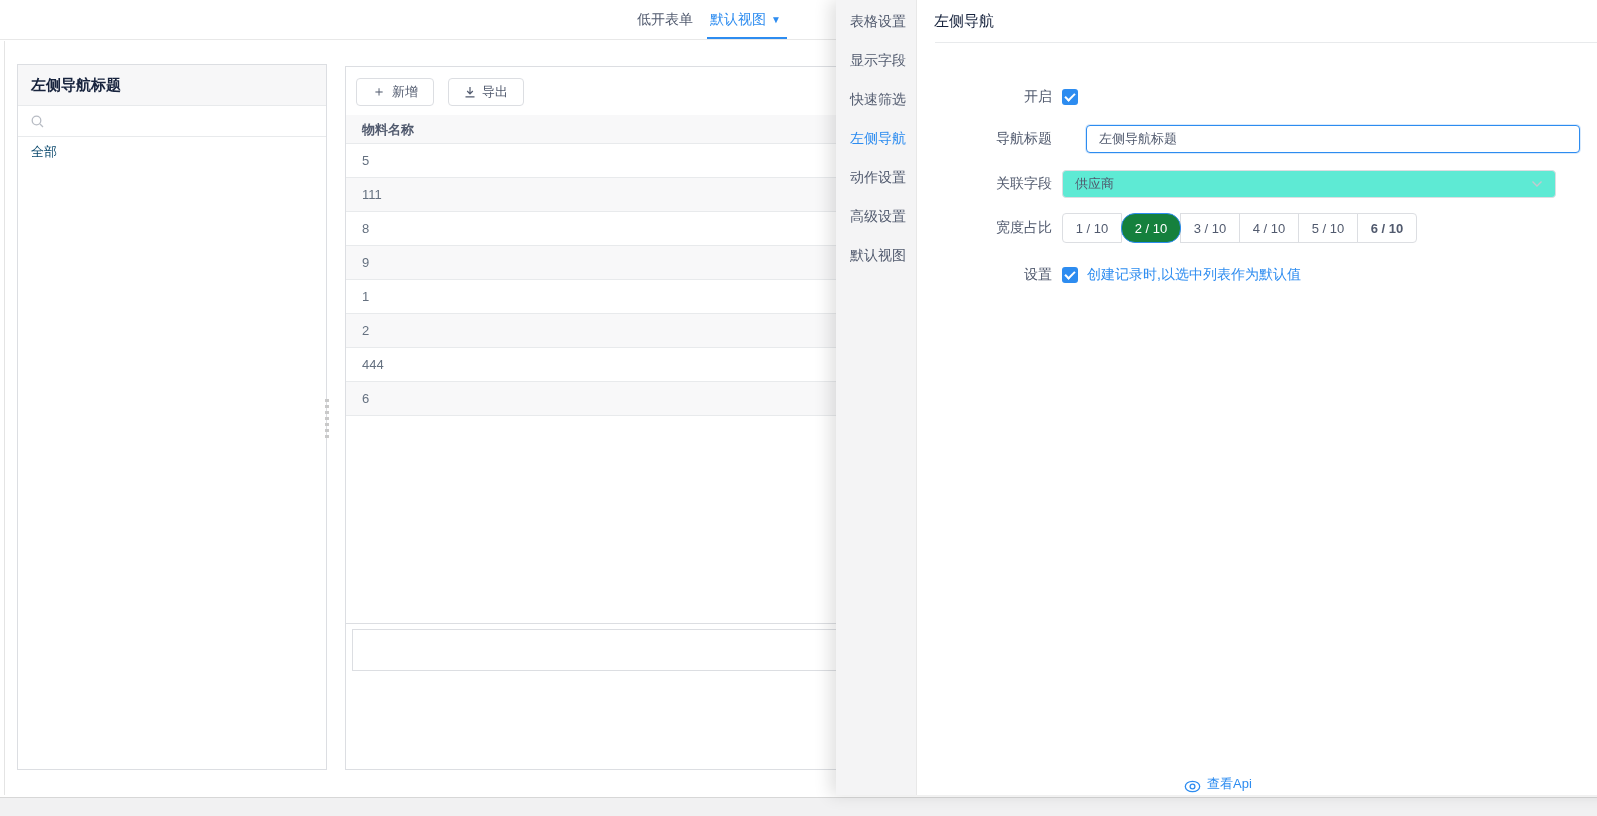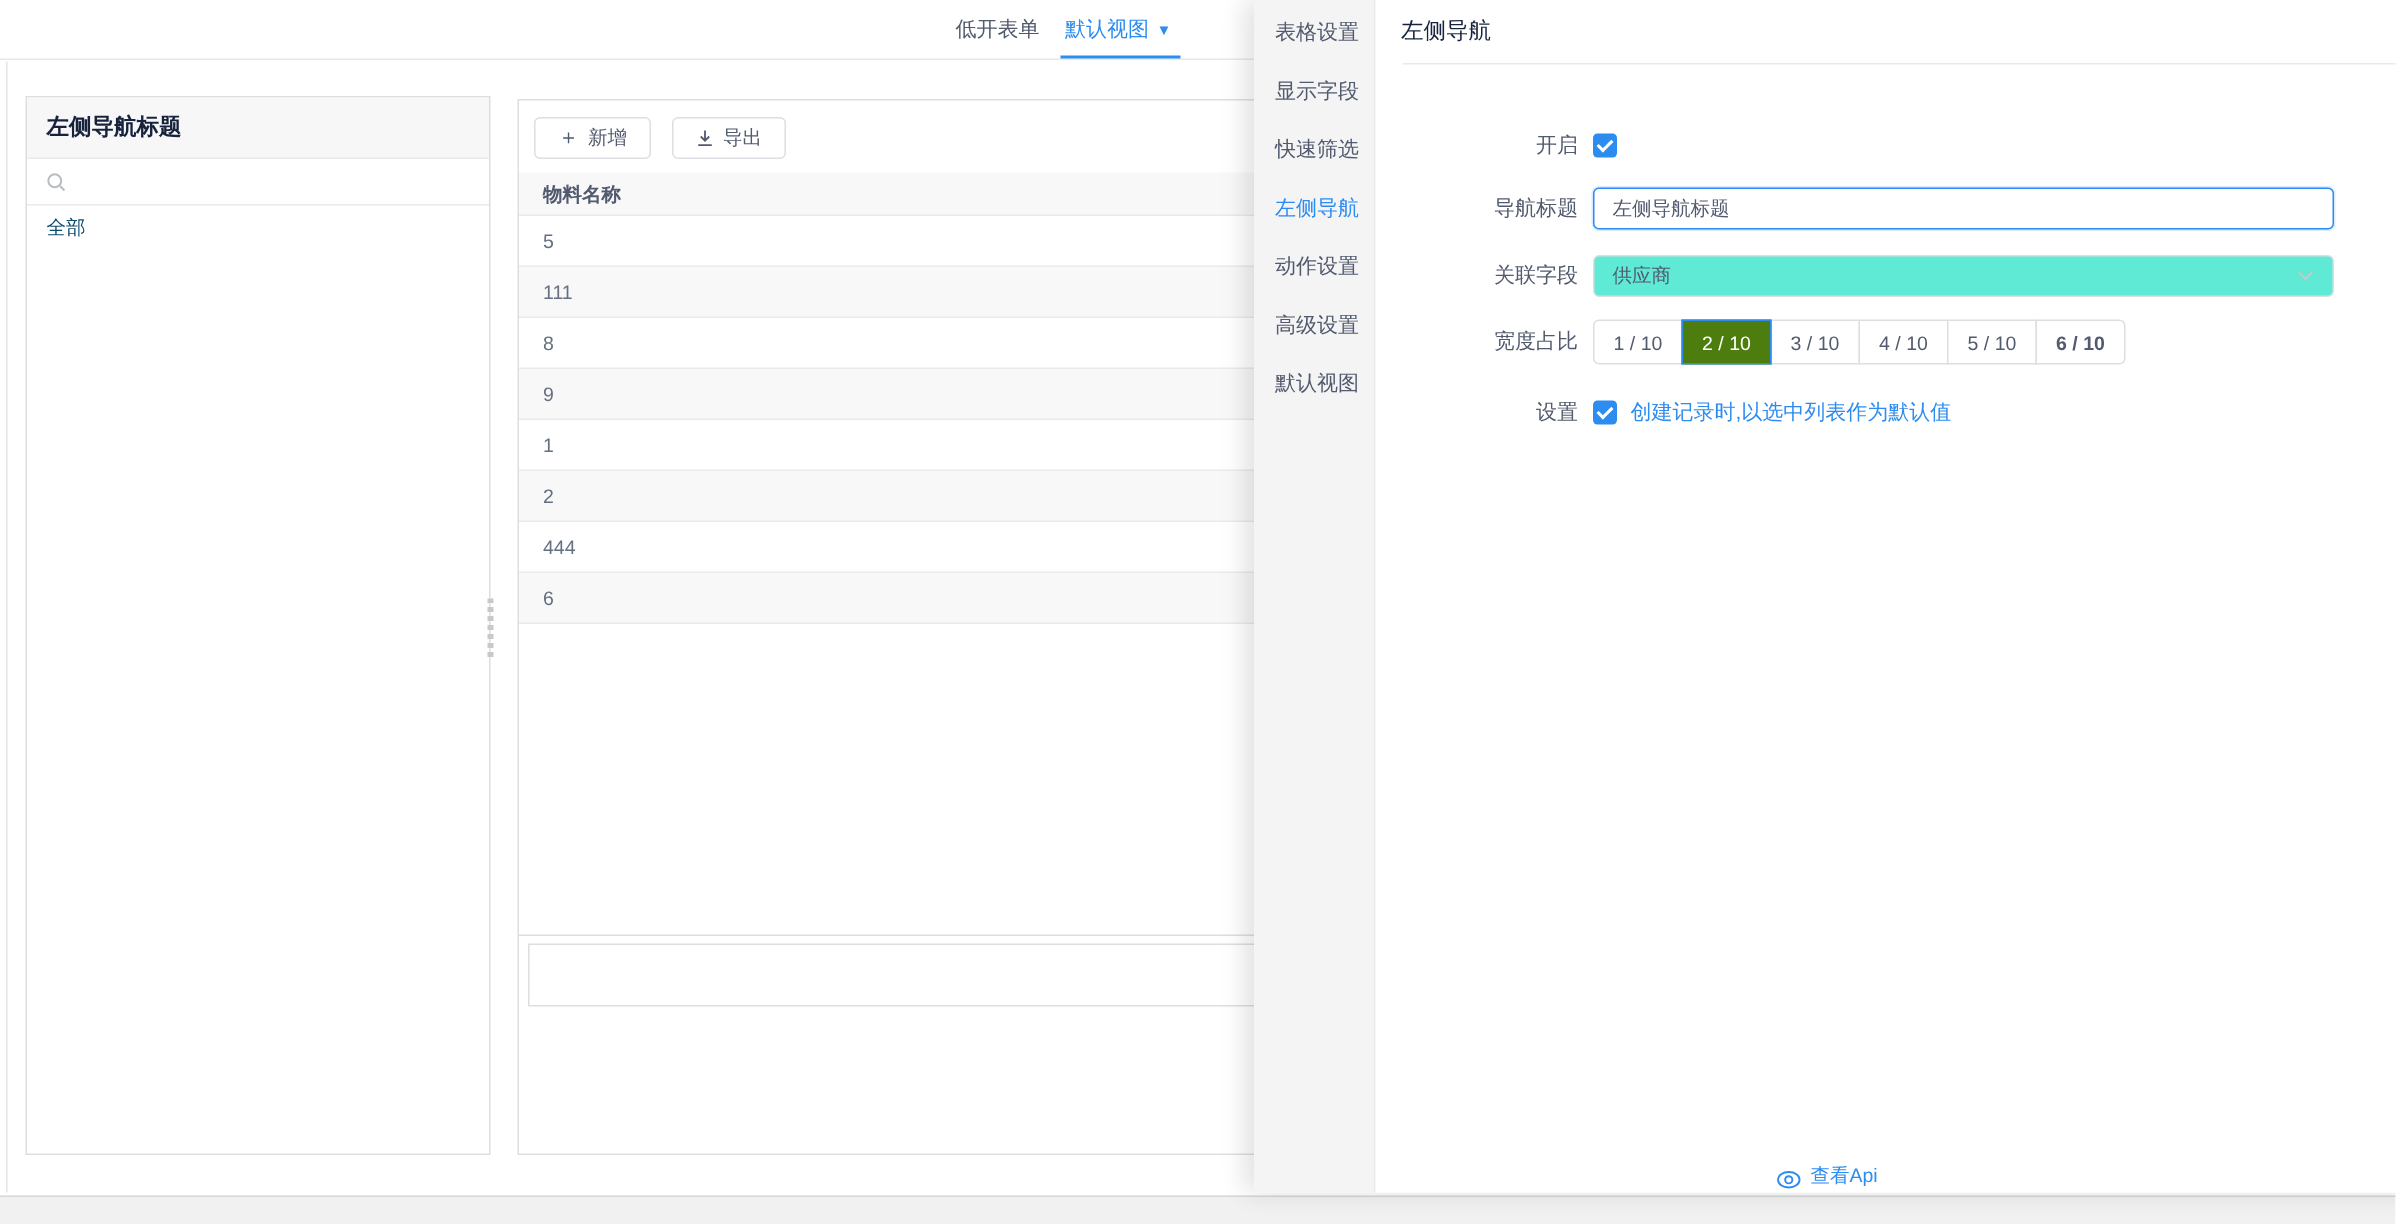--- a/index.html
+++ b/index.html
@@ -65,21 +65,21 @@
   .menu-item.active { color:#2d8cf0; }
   .drawer-panel { position:absolute; left:81px; top:0; width:719px; height:795px; background:#fff; }
   .dp-header { height:42px; line-height:42px; padding-left:17px; font-size:15px; color:#17233d; }
   .dp-divider { position:absolute; left:18px; top:42px; right:4px; height:1px; background:#e8eaec; }
 
   .form-row { position:absolute; left:0; display:flex; align-items:center; }
   .form-label { width:135px; text-align:right; font-size:14px; color:#515a6e; }
   .form-ctrl { margin-left:10px; display:flex; align-items:center; }
 
   .row-enable { top:85px; height:24px; }
-  .row-title  { top:125px; height:28px; }
+  .row-title  { top:125px; height:28px;gap:24px; }
   .row-field  { top:170px; height:28px; }
   .row-width  { top:213px; height:30px; }
   .row-set    { top:266px; height:18px; }
 
   .checkbox { width:16px; height:16px; background:#2d8cf0; border-radius:3px; position:relative;
               display:inline-block; cursor:pointer; flex:none; }
   .checkbox::after { content:""; position:absolute; left:5px; top:2px; width:4px; height:8px;
                      border:solid #fff; border-width:0 2px 2px 0; transform:rotate(45deg); }
 
   .text-input { width:494px; height:28px; border:1px solid #2d8cf0; border-radius:4px; padding:0 12px;
@@ -88,21 +88,21 @@
   .select { width:494px; height:28px; border:1px solid #dcdee2; border-radius:4px; padding:0 12px;
             font-size:13px; color:#515a6e; display:flex; align-items:center; justify-content:space-between;
             cursor:pointer; background:#5eead4; }
 
   .wgroup { display:flex; }
   .wbtn { width:60px; height:30px; border:1px solid #dcdee2; margin-left:-1px; background:#fff;
           display:flex; align-items:center; justify-content:center; font-size:13px; color:#515a6e;
           cursor:pointer; position:relative; }
   .wbtn:first-child { margin-left:0; border-radius:4px 0 0 4px; }
   .wbtn:last-child { border-radius:0 4px 4px 0;font-weight:bold; }
-  .wbtn.active { background:#4d7c0f; border-color:#2d8cf0; color:#fff; z-index:1; }
+  .wbtn.active { background:#15803d; border-color:#2d8cf0; color:#fff; z-index:1;border-radius:14px; }
 
   .set-option { margin-left:9px; font-size:14px; color:#2d8cf0; cursor:pointer; }
 
   .api-link { position:absolute; left:267px; top:775px; display:flex; align-items:flex-end;
               color:#2d8cf0; font-size:13px; cursor:pointer; }
   .api-link svg { margin-right:6px; }
 </style>
 </head>
 <body>
 

